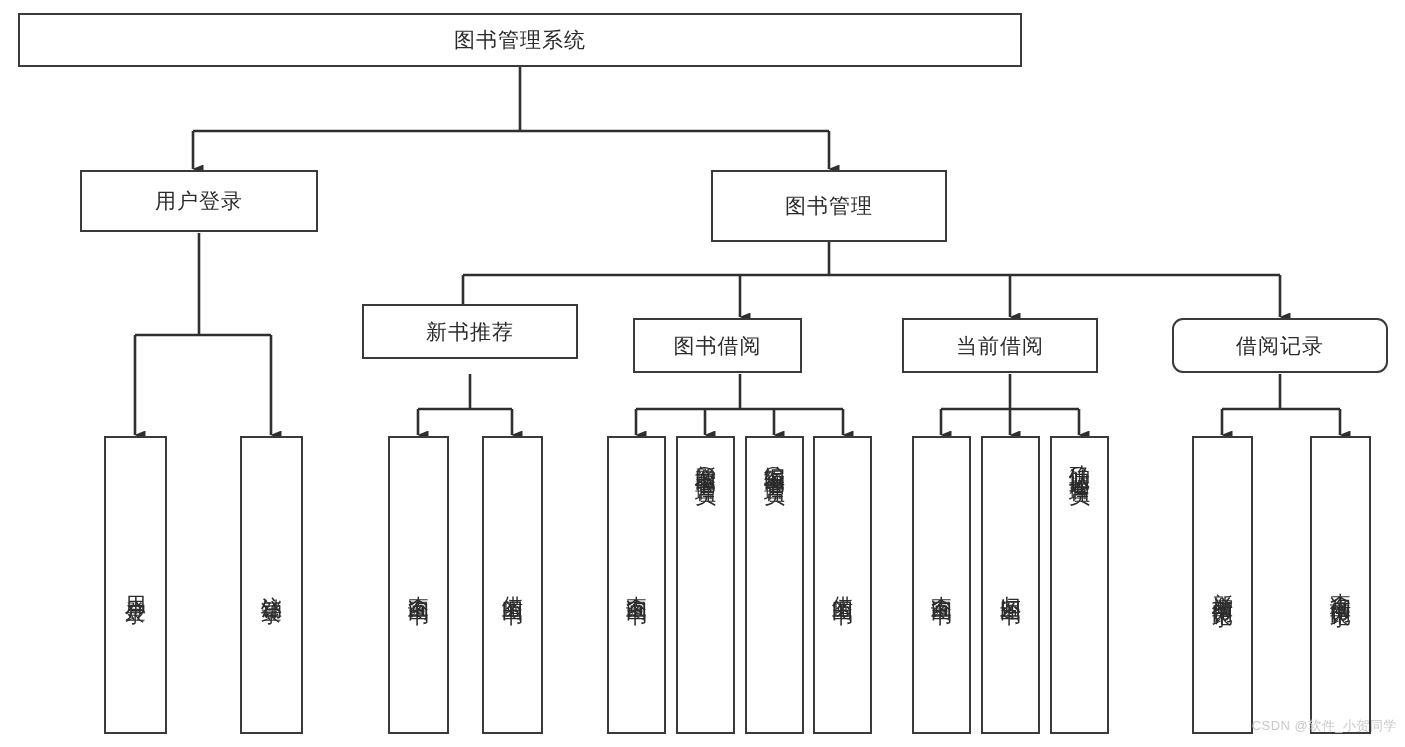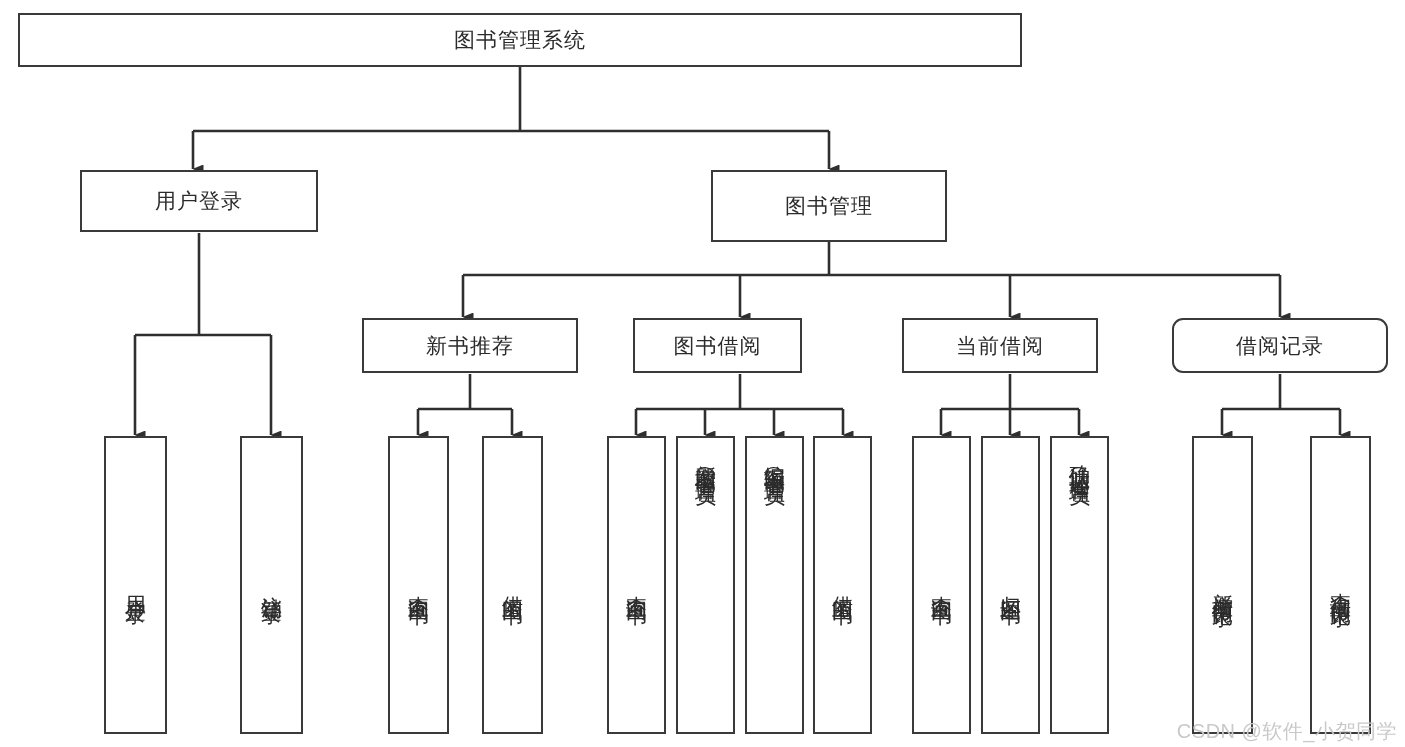--- a/index.html
+++ b/index.html
@@ -3,21 +3,21 @@
 <meta charset="utf-8">
 <style>
   html,body{margin:0;padding:0;background:#ffffff;}
   body{width:1405px;height:747px;overflow:hidden;font-family:"Liberation Sans","DejaVu Sans",sans-serif;}
   #stage{position:relative;width:1405px;height:747px;background:#fff;}
   #wires{position:absolute;left:0;top:0;width:1405px;height:747px;}
   .node{position:absolute;box-sizing:border-box;background:#ffffff;border:2.5px solid #3a3a3a;display:flex;align-items:center;justify-content:center;color:#2b2b2b;}
   .node.h{font-size:21px;letter-spacing:1px;line-height:1.2;}
   .node.v{writing-mode:vertical-rl;text-orientation:upright;font-size:21px;letter-spacing:3px;line-height:1.15;padding:10px 0;justify-content:flex-start;}
   .node.v.mid{justify-content:center;}
-  #watermark{position:absolute;right:8px;bottom:2px;color:#c9c9c9;font-size:20px;letter-spacing:0.5px;white-space:nowrap;}
+  #watermark{position:absolute;right:8px;bottom:12px;color:#c9c9c9;font-size:13px;letter-spacing:0.5px;white-space:nowrap;}
 </style>
 </head>
 <body>
 
 <div id="stage">
 
   <svg id="wires" viewBox="0 0 1405 747" xmlns="http://www.w3.org/2000/svg">
     <defs>
       <marker id="arw" markerWidth="9" markerHeight="11" refX="4.5" refY="10.5" orient="auto" markerUnits="userSpaceOnUse">
         <path d="M0,0 L9,0 L4.5,11 Z" fill="#2f2f2f"></path>
@@ -71,21 +71,21 @@
     <span>图书管理系统</span>
   </div>
 
   <div class="node h" style="left:80px;top:170px;width:238px;height:62px;">
     <span>用户登录</span>
   </div>
   <div class="node h" style="left:711px;top:170px;width:236px;height:72px;">
     <span>图书管理</span>
   </div>
 
-  <div class="node h" style="left:362px;top:318px;width:216px;height:55px;">
+  <div class="node h" style="left:362px;top:304px;width:216px;height:55px;">
     <span>新书推荐</span>
   </div>
   <div class="node h" style="left:633px;top:318px;width:169px;height:55px;">
     <span>图书借阅</span>
   </div>
   <div class="node h" style="left:902px;top:318px;width:196px;height:55px;">
     <span>当前借阅</span>
   </div>
   <div class="node h" style="left:1172px;top:318px;width:216px;height:55px;border-radius:11px;">
     <span>借阅记录</span>

